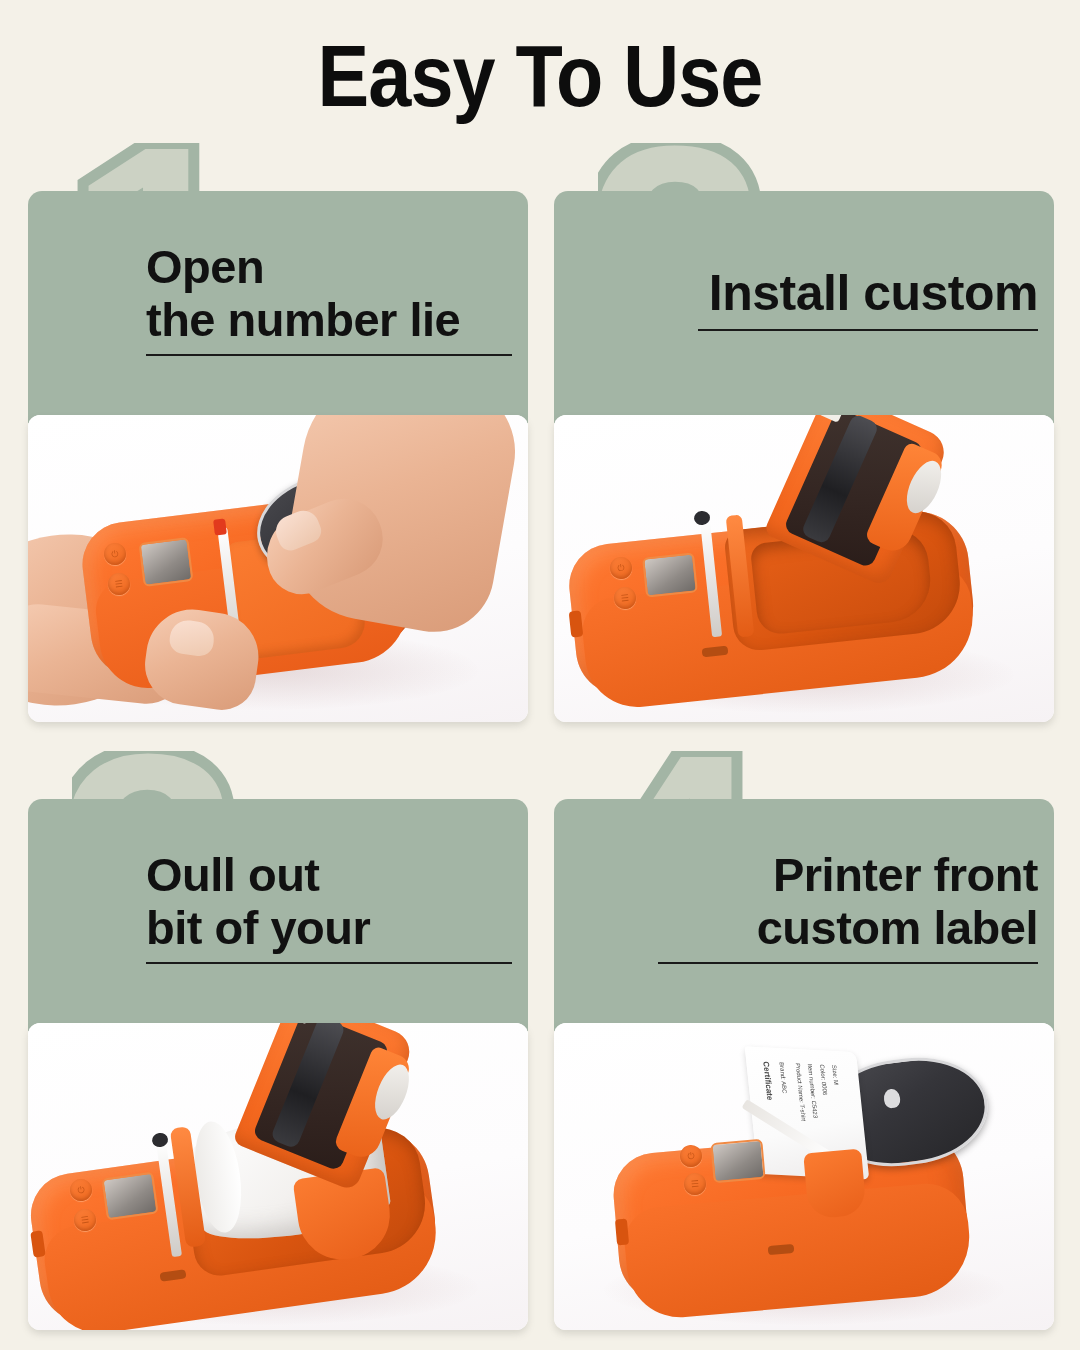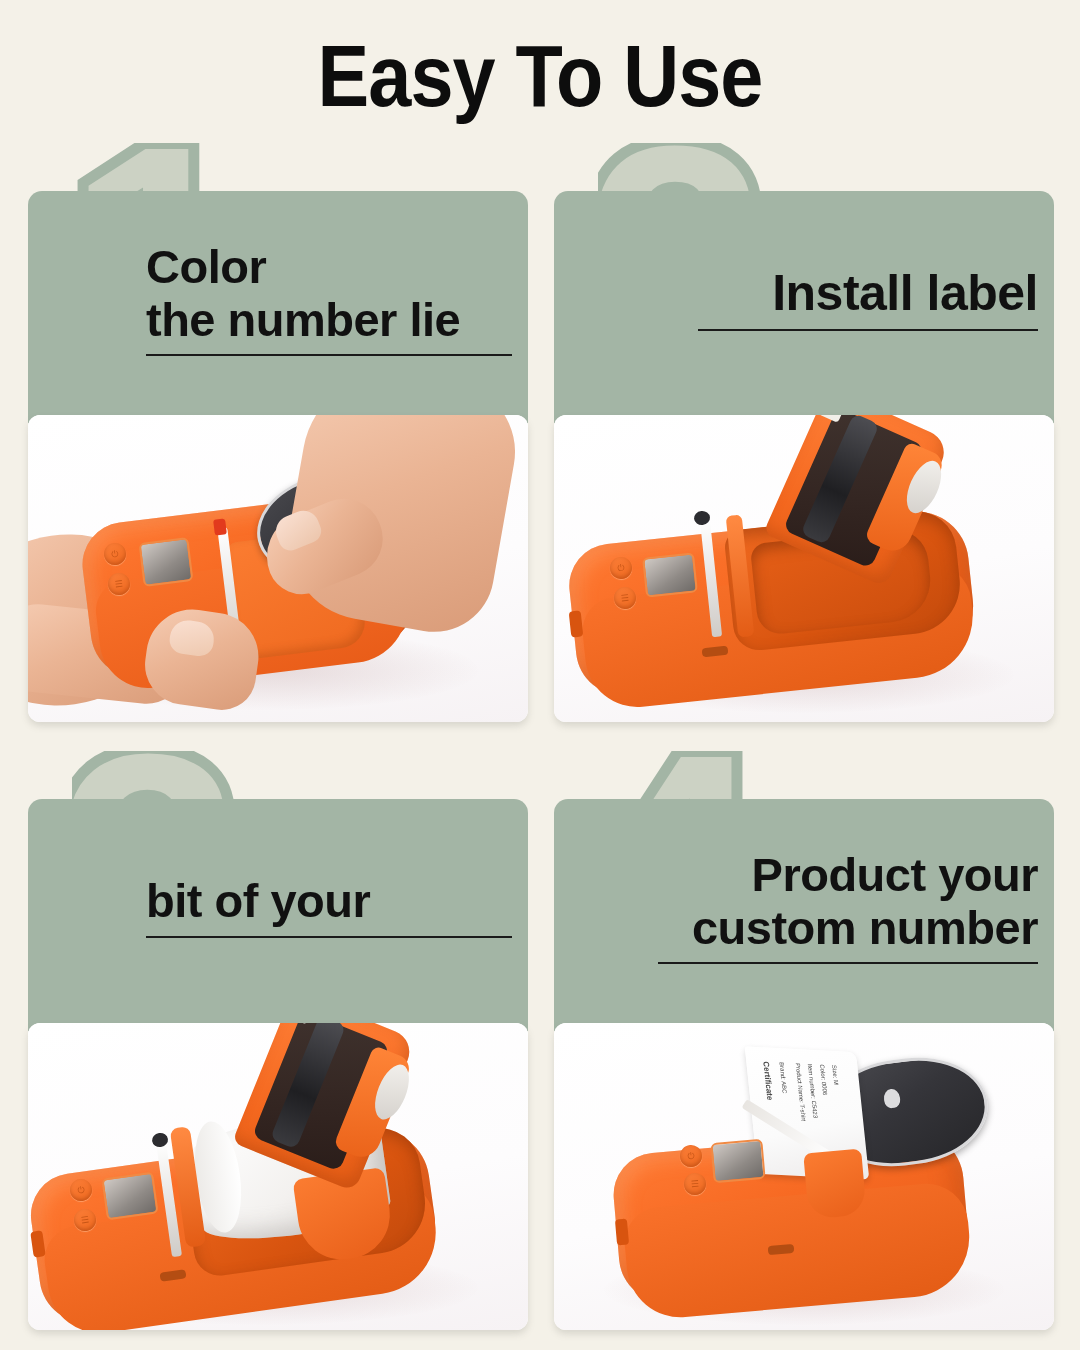--- a/index.html
+++ b/index.html
@@ -165,21 +165,21 @@
   <div class="title">Easy To Use</div>
 
   <div class="grid">
 
     <div class="cell c1">
       <div class="numwrap">
         <div class="numeral n1">1</div>
       </div>
       <div class="panel">
         <div class="panel-inner align-left">
-          <div class="steptext">Color</div>
+          <div class="steptext">Open</div>
           <div class="steptext">the number lie</div>
           <div class="underline"></div>
         </div>
       </div>
 
       <div class="photo">
         <div class="bg"></div>
 
         <div class="pr floorshadow" style="left:30px;top:215px;width:420px;height:80px;"></div>
 
@@ -209,21 +209,21 @@
         <div class="pr" style="left:142px;top:206px;width:44px;height:34px;background:linear-gradient(160deg,#fae0d2,#eec8ae);border-radius:18px 18px 14px 14px;transform:rotate(8deg);"></div>
       </div>
     </div>
 
     <div class="cell c2">
       <div class="numwrap">
         <div class="numeral n2">2</div>
       </div>
       <div class="panel">
         <div class="panel-inner align-right">
-          <div class="steptext big">Install label</div>
+          <div class="steptext big">Install custom</div>
           <div class="underline" style="width:340px;align-self:flex-end;"></div>
         </div>
       </div>
 
       <div class="photo">
         <div class="bg"></div>
         <div class="pr floorshadow" style="left:40px;top:222px;width:420px;height:76px;"></div>
 
         <div class="pr body-main" style="left:18px;top:112px;width:400px;height:152px;transform:rotate(-6deg);"></div>
         <div class="pr" style="left:30px;top:165px;width:390px;height:112px;background:linear-gradient(170deg,#f9712a,#e35c15);border-radius:34px 40px 62px 52px;transform:rotate(-6deg);"></div>
@@ -250,20 +250,21 @@
         <div class="pr" style="left:16px;top:196px;width:12px;height:26px;background:#d8540f;border-radius:4px;transform:rotate(-6deg);"></div>
       </div>
     </div>
 
     <div class="cell c3">
       <div class="numwrap">
         <div class="numeral n3">3</div>
       </div>
       <div class="panel">
         <div class="panel-inner align-left">
+          <div class="steptext">Oull out</div>
           <div class="steptext">bit of your</div>
           <div class="underline"></div>
         </div>
       </div>
 
       <div class="photo">
         <div class="bg"></div>
         <div class="pr floorshadow" style="left:20px;top:228px;width:430px;height:74px;"></div>
 
         <div class="pr body-main" style="left:6px;top:128px;width:400px;height:150px;transform:rotate(-8deg);"></div>
@@ -294,22 +295,22 @@
         <div class="pr" style="left:4px;top:208px;width:12px;height:26px;background:#d8540f;border-radius:4px;transform:rotate(-8deg);"></div>
       </div>
     </div>
 
     <div class="cell c4">
       <div class="numwrap">
         <div class="numeral n4">4</div>
       </div>
       <div class="panel">
         <div class="panel-inner align-right">
-          <div class="steptext">Product your</div>
-          <div class="steptext">custom number</div>
+          <div class="steptext">Printer front</div>
+          <div class="steptext">custom label</div>
           <div class="underline" style="width:380px;align-self:flex-end;"></div>
         </div>
       </div>
 
       <div class="photo">
         <div class="bg"></div>
         <div class="pr floorshadow" style="left:50px;top:232px;width:400px;height:70px;"></div>
 
         <div class="pr body-main" style="left:62px;top:118px;width:350px;height:150px;transform:rotate(-5deg);"></div>
         <div class="pr" style="left:72px;top:172px;width:344px;height:112px;background:linear-gradient(170deg,#f9712a,#e35c15);border-radius:36px 42px 60px 54px;transform:rotate(-5deg);"></div>

